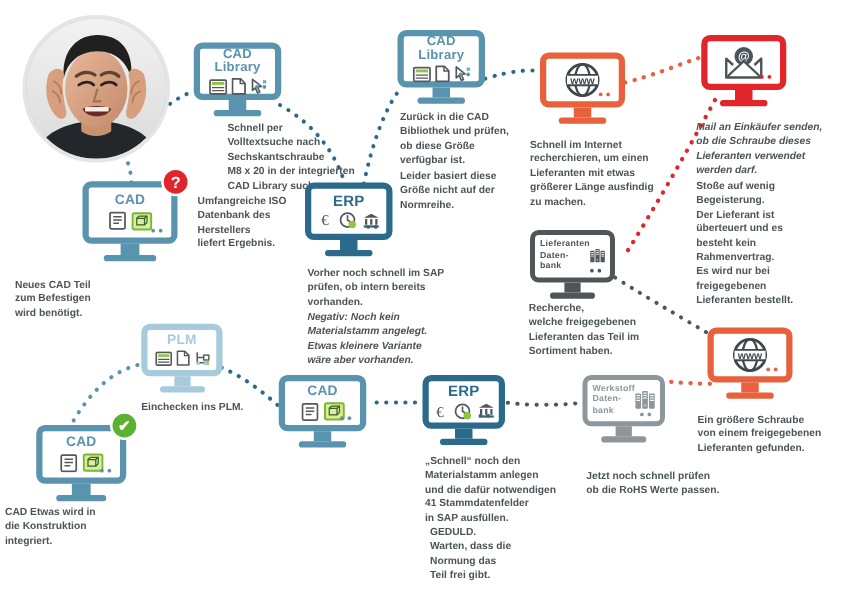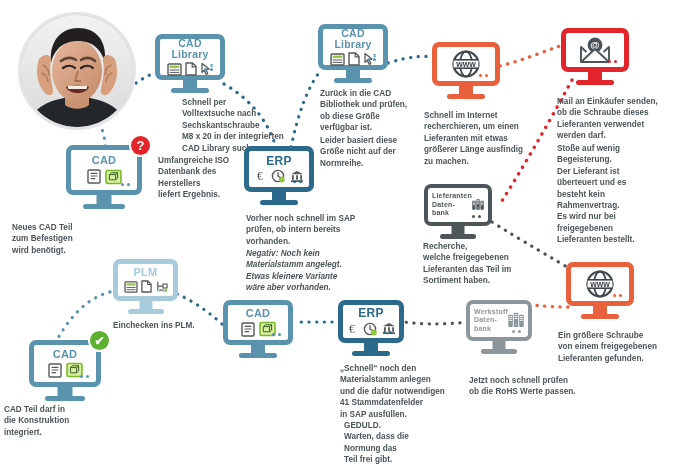--- a/index.html
+++ b/index.html
@@ -356,21 +356,21 @@
         </svg>
         <div class="leds">
             <i style="background:#e2242b"></i>
             <i style="background:#e2242b"></i>
           </div>
       </div>
       <div class="neck" style="top:44px;width:14px;height:8px;background:#e2242b;"></div>
       <div class="base" style="top:52px;width:38px;height:5px;background:#e2242b;"></div>
     </div>
   </div>
-  <div class="cap" style="left:557px;top:96px;width:122px;">Mail an Einkäufer senden,
+  <div class="cap" style="left:557px;top:96px;width:122px;font-style:italic;">Mail an Einkäufer senden,
 ob die Schraube dieses
 Lieferanten verwendet
 werden darf.</div>
   <div class="cap p2" style="left:557px;top:143px;width:122px;">Stoße auf wenig
 Begeisterung.
 Der Lieferant ist
 überteuert und es
 besteht kein
 Rahmenvertrag.
 Es wird nur bei
@@ -606,17 +606,17 @@
         <div class="leds">
             <i style="background:#5a93ad"></i>
             <i style="background:#5a93ad"></i>
           </div>
       </div>
       <div class="neck" style="top:47px;width:15px;height:9px;background:#5a93ad;"></div>
       <div class="base" style="top:56px;width:40px;height:5px;background:#5a93ad;"></div>
       <div class="badge ok" style="right:-8px;top:-9px;width:19px;height:19px;">✔</div>
     </div>
   </div>
-  <div class="cap" style="left:4px;top:404px;width:120px;">CAD Teil darf in
+  <div class="cap" style="left:4px;top:404px;width:120px;">CAD Etwas wird in
 die Konstruktion
 integriert.</div>
 
 </div>
 
 </body></html>

